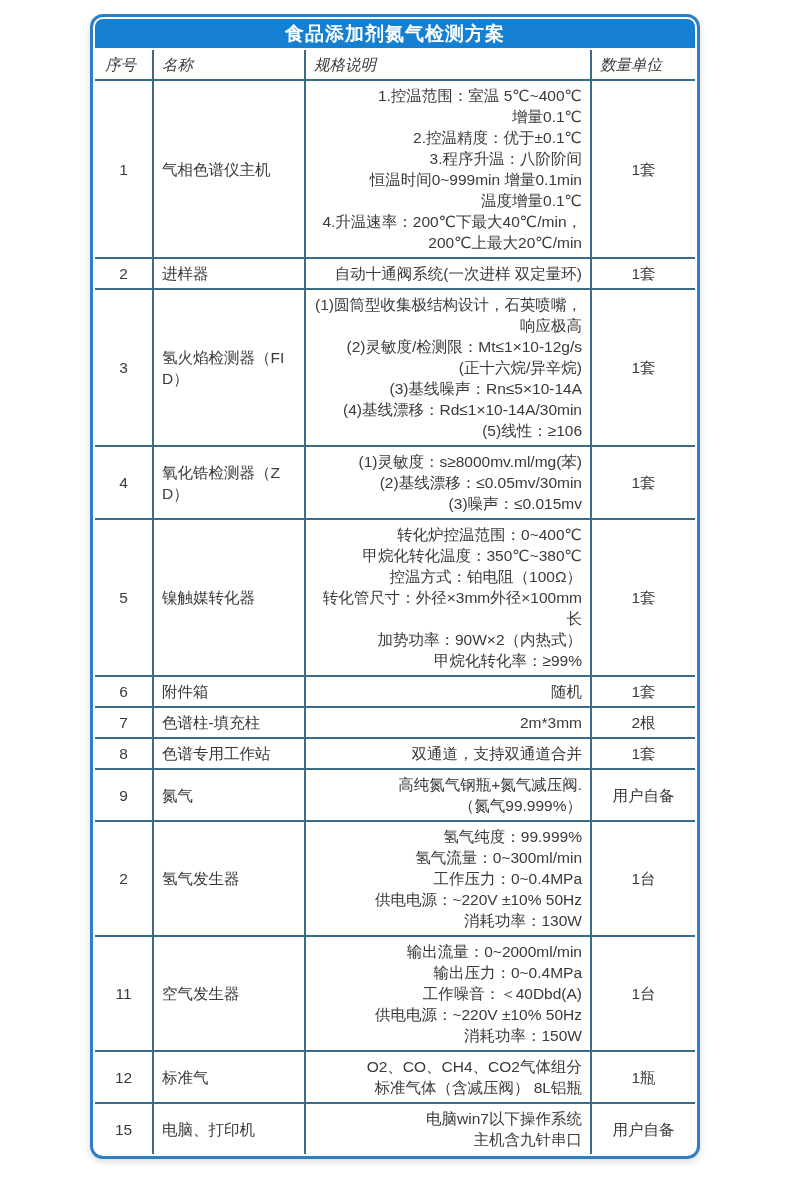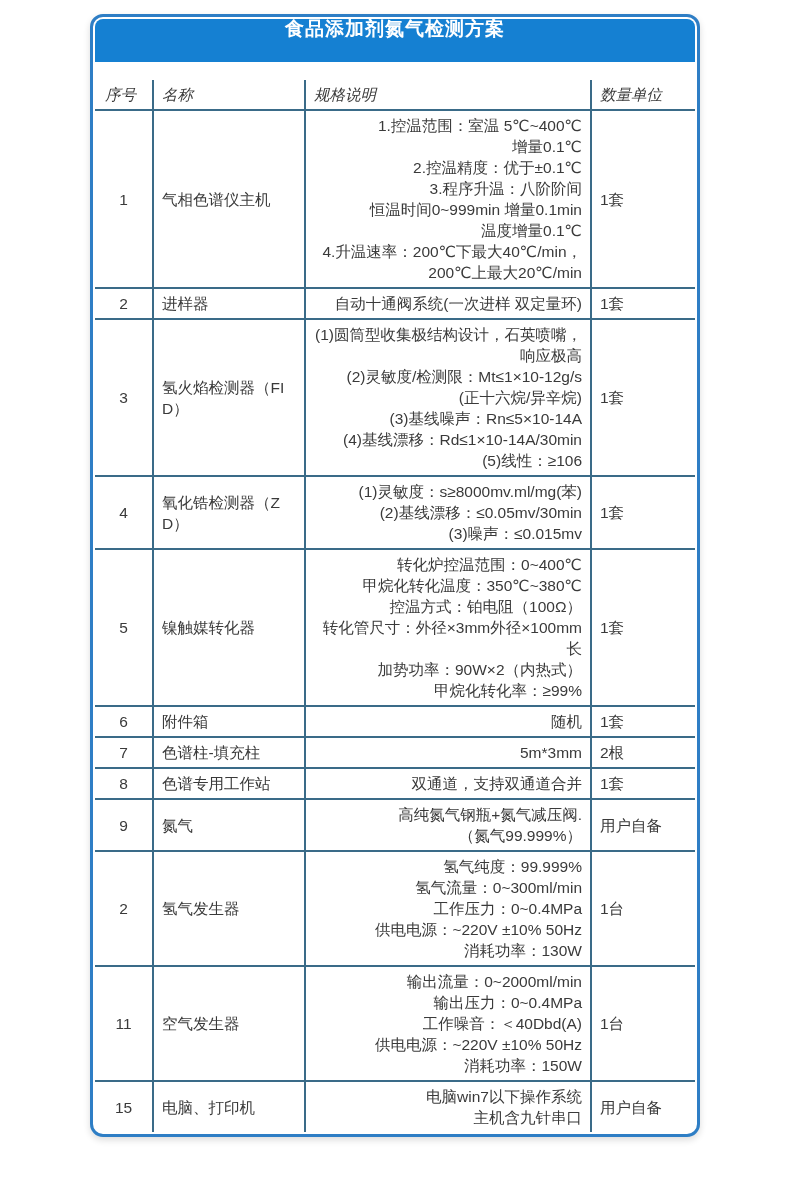--- a/index.html
+++ b/index.html
@@ -28,24 +28,25 @@
     width: 610px;
     border: 3px solid var(--border-blue);
     border-radius: 13px;
     padding: 2px;
     background: #ffffff;
     box-shadow: 0 3px 7px rgba(0,0,0,0.14);
   }
   .title-bar {
     background: var(--title-bar);
     border-radius: 8px 8px 0 0;
-    height: 43px;
+    height: 29px;
     display: flex;
+    align-items: center;
     justify-content: center;
-    margin-bottom: 18px;
+    margin-bottom: 2px;
   }
   .title-bar .title {
     color: var(--title-text);
     font-size: 19px;
     font-weight: bold;
     letter-spacing: 1px;
     line-height: 1;
   }
   table.spec-table {
     width: 100%;
@@ -71,21 +72,21 @@
 
   col.c-no   { width: 58px; }
   col.c-name { width: 152px; }
   col.c-spec { width: 286px; }
   col.c-qty  { width: 104px; }
 
   th { text-align: left; height: 29px; font-style: italic; }
   td.no-cell { text-align: center; }
   td.name-cell { text-align: left; }
   td.spec-cell { white-space: pre-line; text-align: right; }
-  td.qty-cell { text-align: left; }
+  td.qty-cell { text-align: center; }
 </style>
 </head>
 <body>
 
 <div class="page">
   <div class="sheet">
     <div class="title-bar">
       <span class="title">食品添加剂氮气检测方案</span>
     </div>
     <table class="spec-table">
@@ -154,21 +155,21 @@
   </tr>
           <tr>
     <td class="no-cell">6</td>
     <td class="name-cell">附件箱</td>
     <td class="spec-cell">随机</td>
     <td class="qty-cell">1套</td>
   </tr>
           <tr>
     <td class="no-cell">7</td>
     <td class="name-cell">色谱柱-填充柱</td>
-    <td class="spec-cell">5m*3mm</td>
+    <td class="spec-cell">2m*3mm</td>
     <td class="qty-cell">2根</td>
   </tr>
           <tr>
     <td class="no-cell">8</td>
     <td class="name-cell">色谱专用工作站</td>
     <td class="spec-cell">双通道，支持双通道合并</td>
     <td class="qty-cell">1套</td>
   </tr>
           <tr>
     <td class="no-cell">9</td>
@@ -191,20 +192,27 @@
     <td class="no-cell">11</td>
     <td class="name-cell">空气发生器</td>
     <td class="spec-cell">输出流量：0~2000ml/min
 输出压力：0~0.4MPa
 工作噪音：＜40Dbd(A)
 供电电源：~220V ±10% 50Hz
 消耗功率：150W</td>
     <td class="qty-cell">1台</td>
   </tr>
           <tr>
+    <td class="no-cell">12</td>
+    <td class="name-cell">标准气</td>
+    <td class="spec-cell">O2、CO、CH4、CO2气体组分
+标准气体（含减压阀） 8L铝瓶</td>
+    <td class="qty-cell">1瓶</td>
+  </tr>
+          <tr>
     <td class="no-cell">15</td>
     <td class="name-cell">电脑、打印机</td>
     <td class="spec-cell">电脑win7以下操作系统
 主机含九针串口</td>
     <td class="qty-cell">用户自备</td>
   </tr>
         </tbody>
     </table>
   </div>
 </div>

